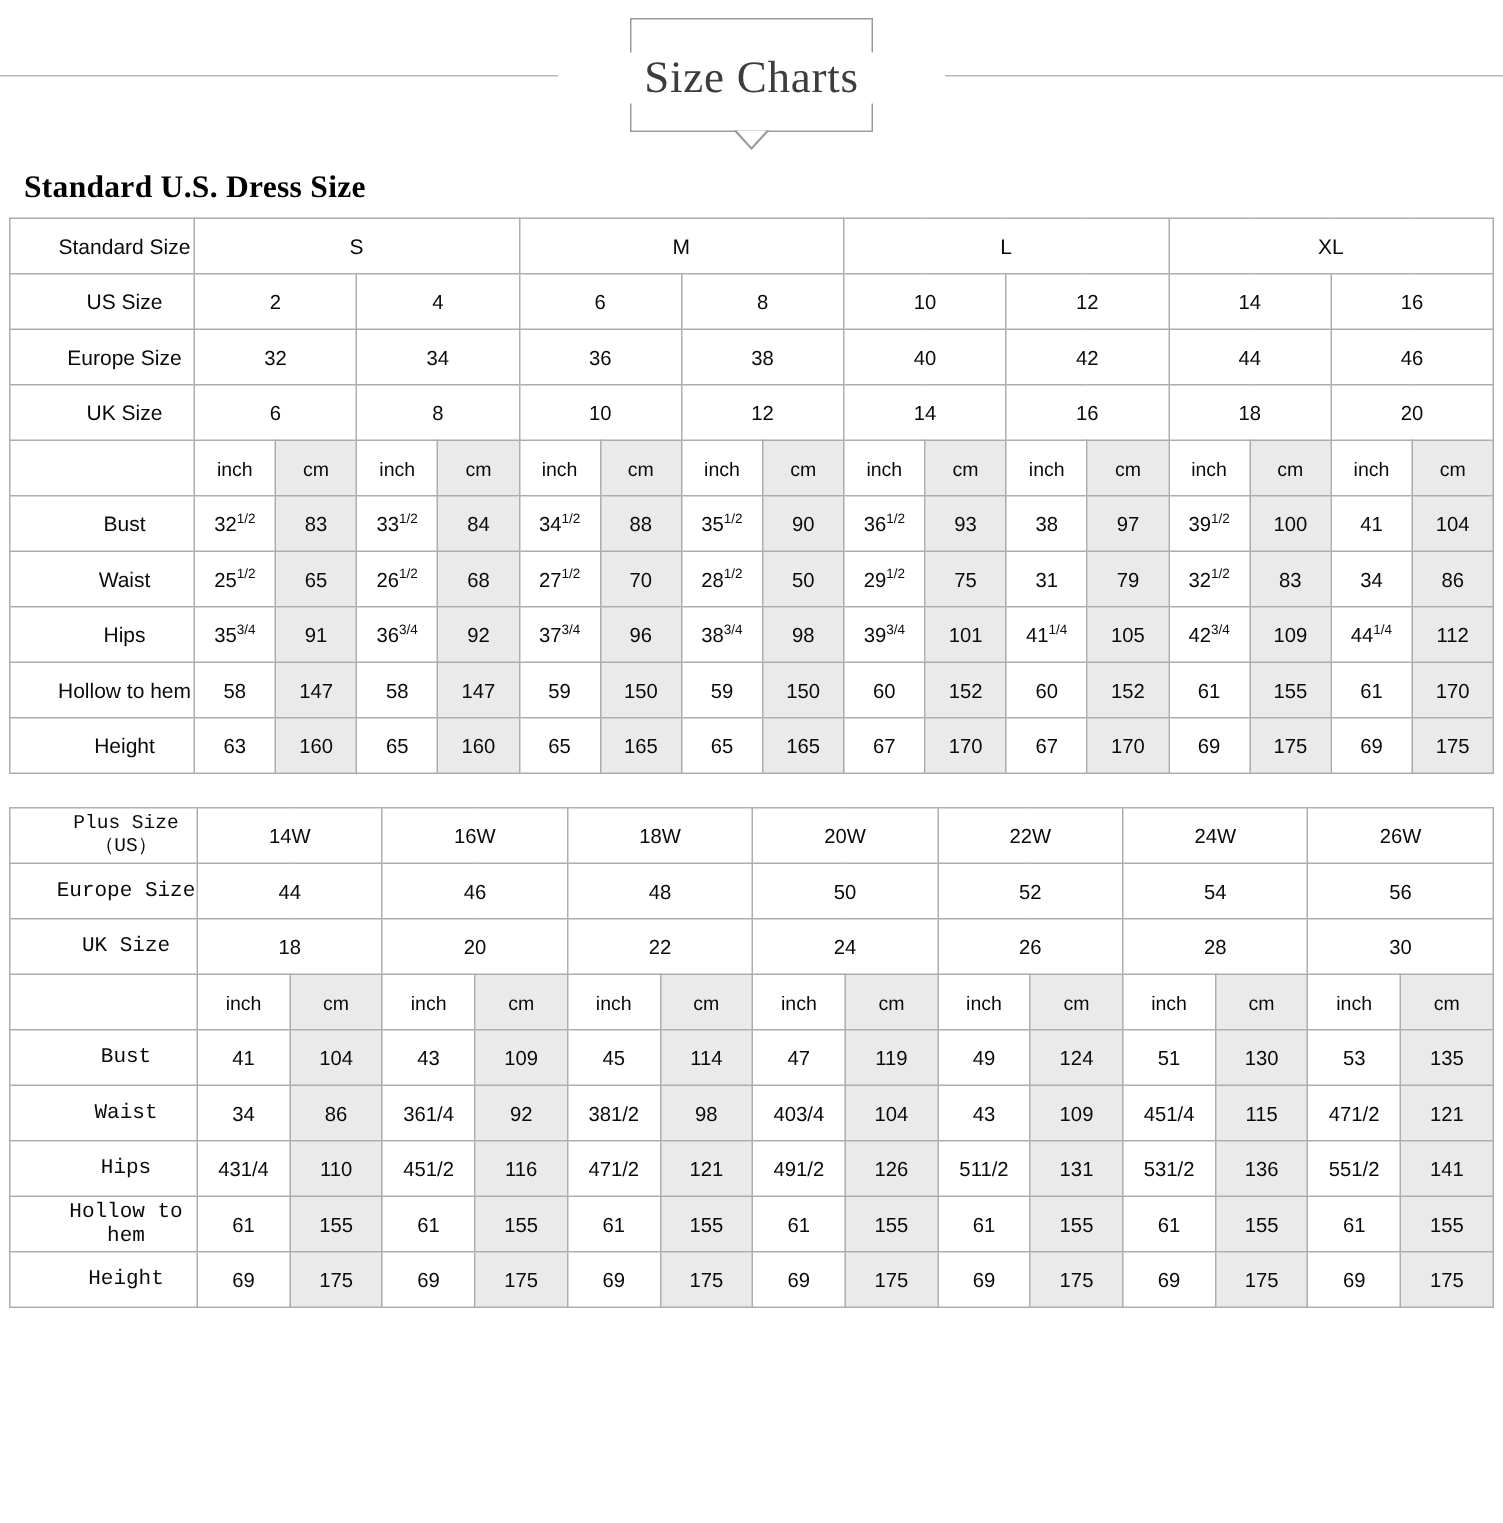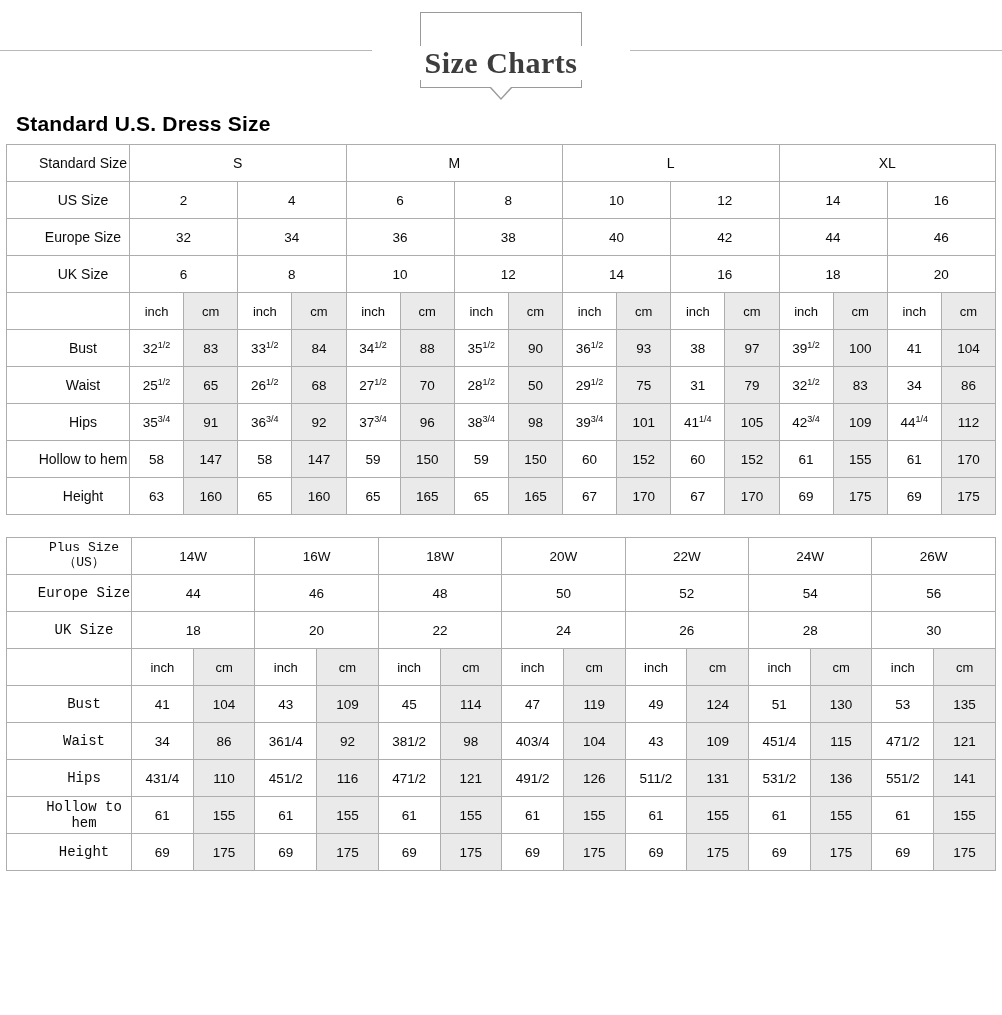--- a/index.html
+++ b/index.html
@@ -26,25 +26,25 @@
     top: 12px;
     transform: translateX(-50%);
     width: 162px;
     height: 76px;
     border: 1px solid #9a9a9a;
     box-sizing: border-box;
   }
   .header-title {
     position: absolute;
     left: 50%;
-    top: 63px;
+    top: 52px;
     transform: translate(-50%, -50%);
     font-family: "Liberation Serif", serif;
     font-size: 30px;
-    font-weight: bold;
+    font-weight: normal;
     color: #3d3d3d;
     background: #ffffff;
     padding: 0 22px;
     white-space: nowrap;
     letter-spacing: 0.5px;
   }
   .rule-left, .rule-right {
     position: absolute;
     top: 50px;
     height: 1px;
@@ -75,20 +75,21 @@
     border-top: 11px solid #ffffff;
   }
 
   
   .section-title {
     font-size: 21px;
     font-weight: bold;
     color: #000000;
     margin: 0 0 8px 10px;
     letter-spacing: 0.2px;
+    font-family: Liberation Serif, serif;
   }
   .section {
     padding: 0 6px;
   }
   .gap { height: 22px; }
 
   
   table {
     border-collapse: collapse;
     width: 990px;

